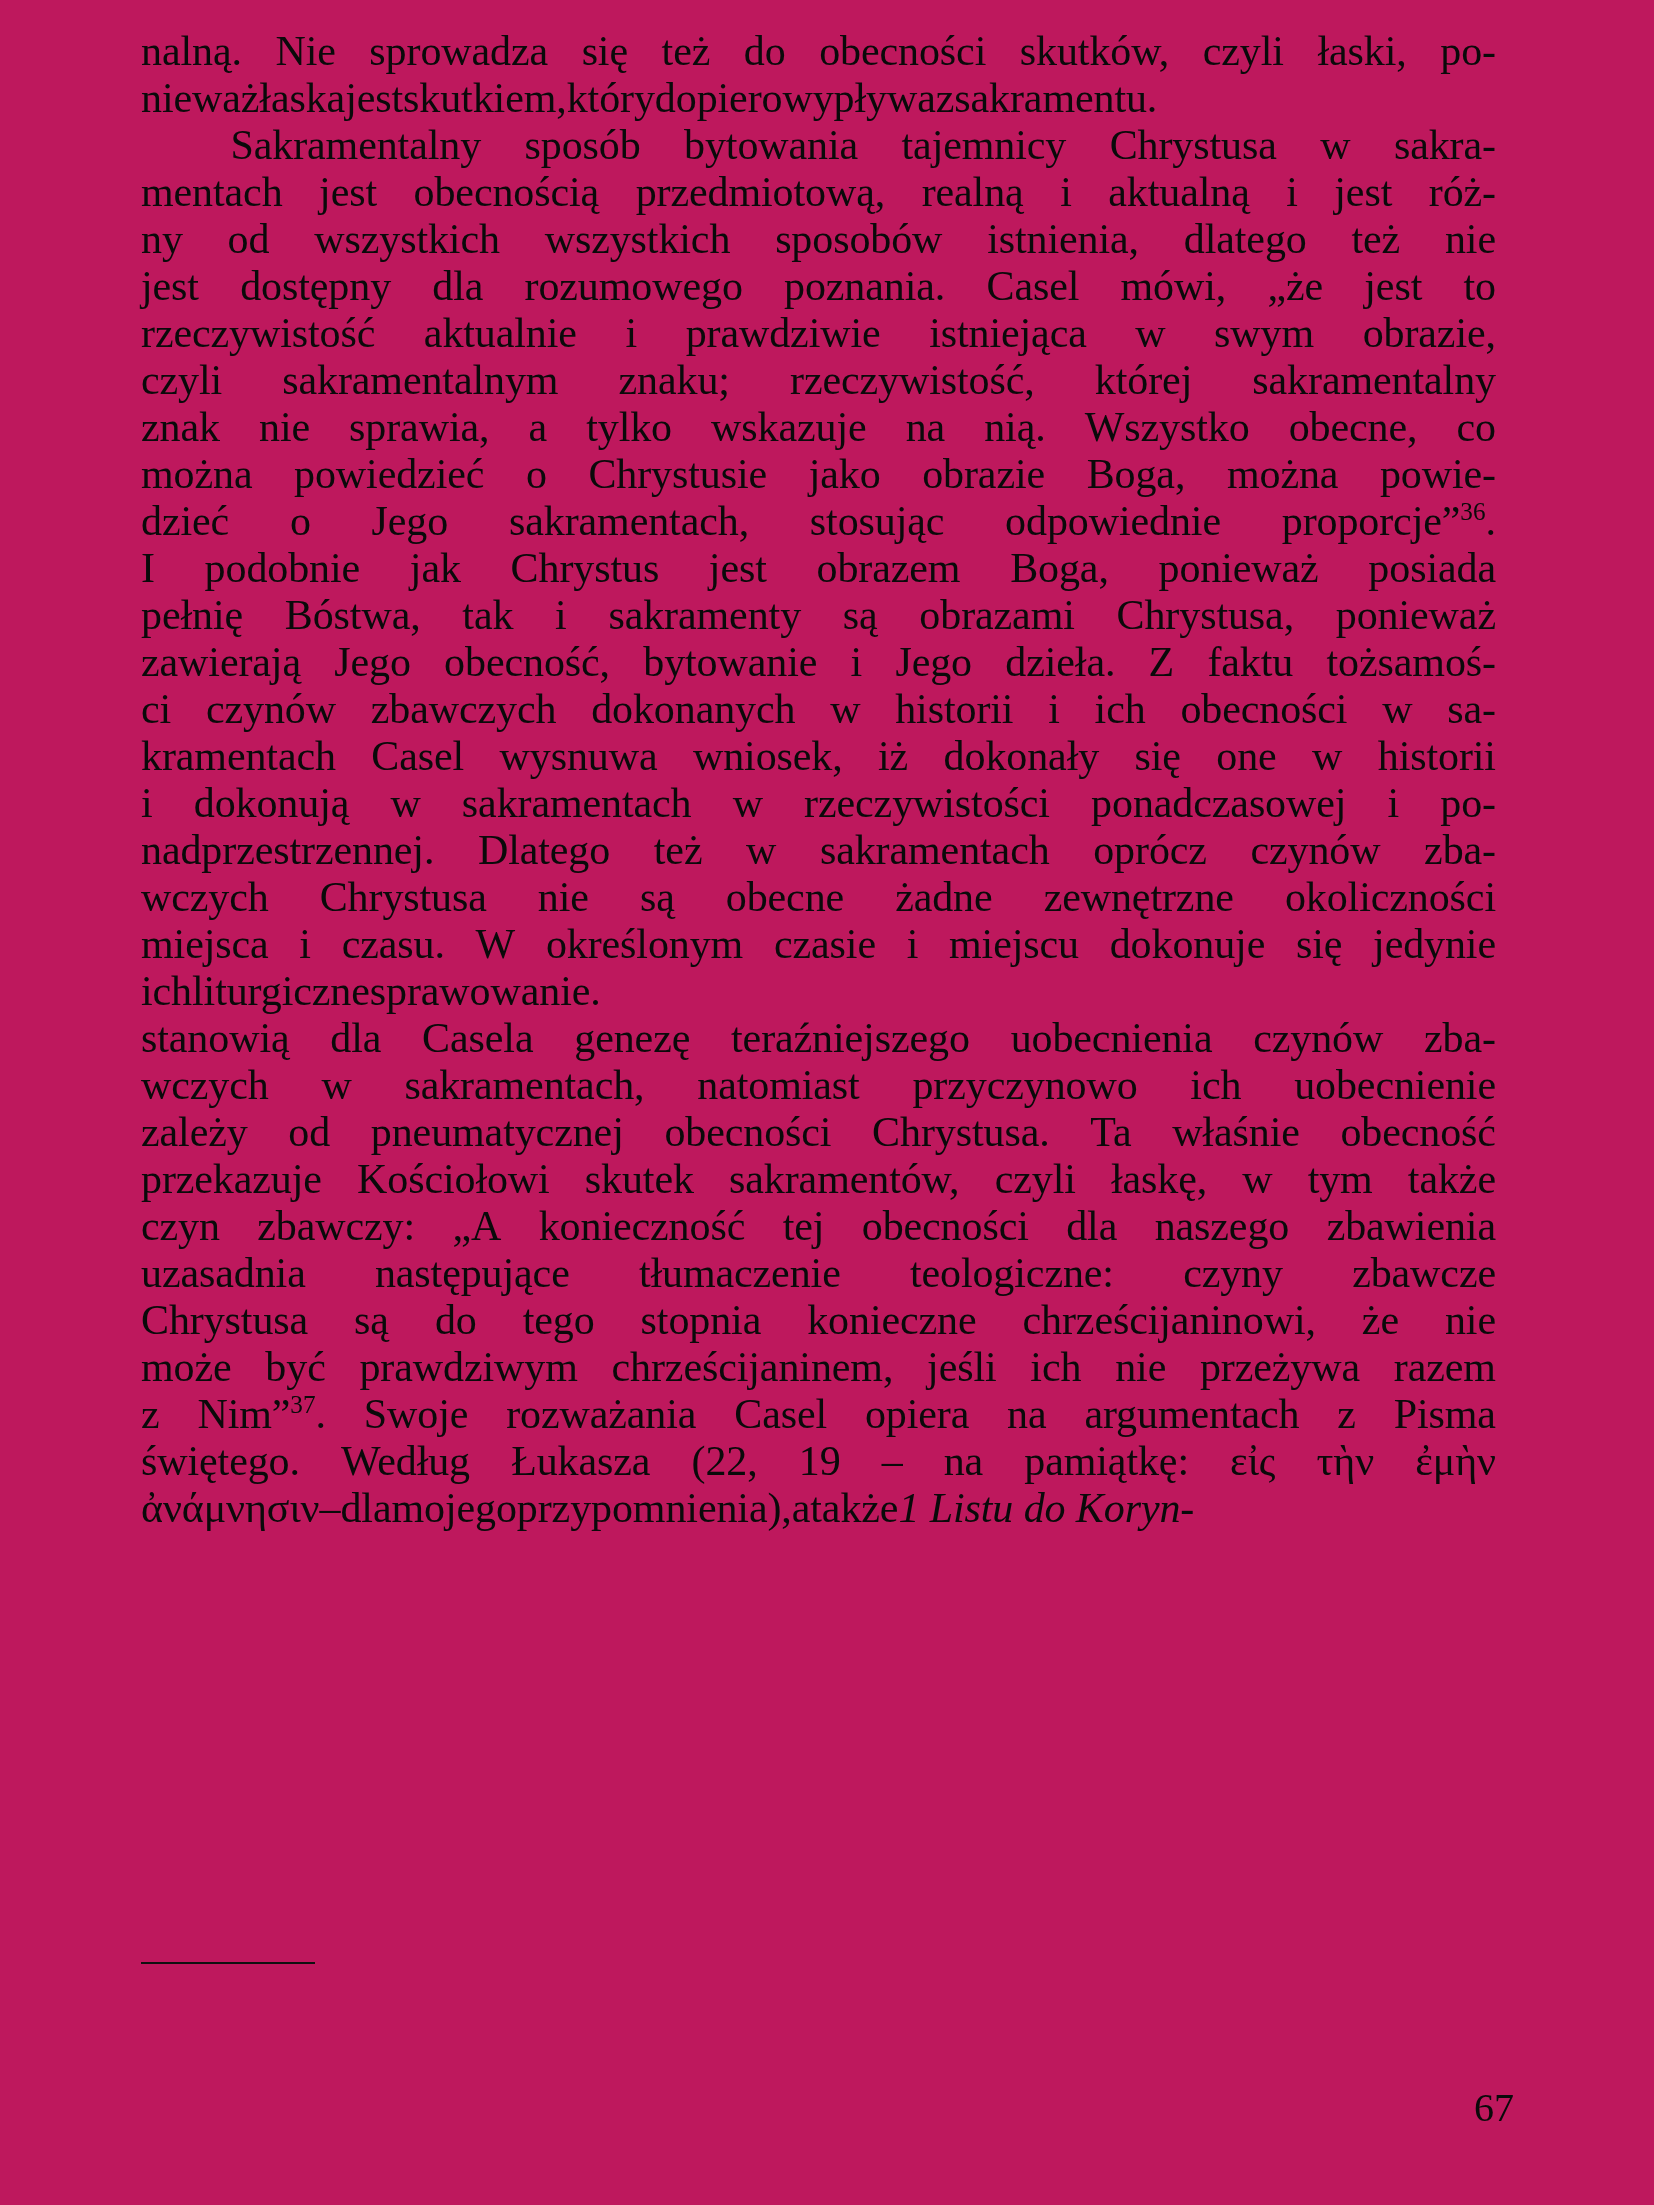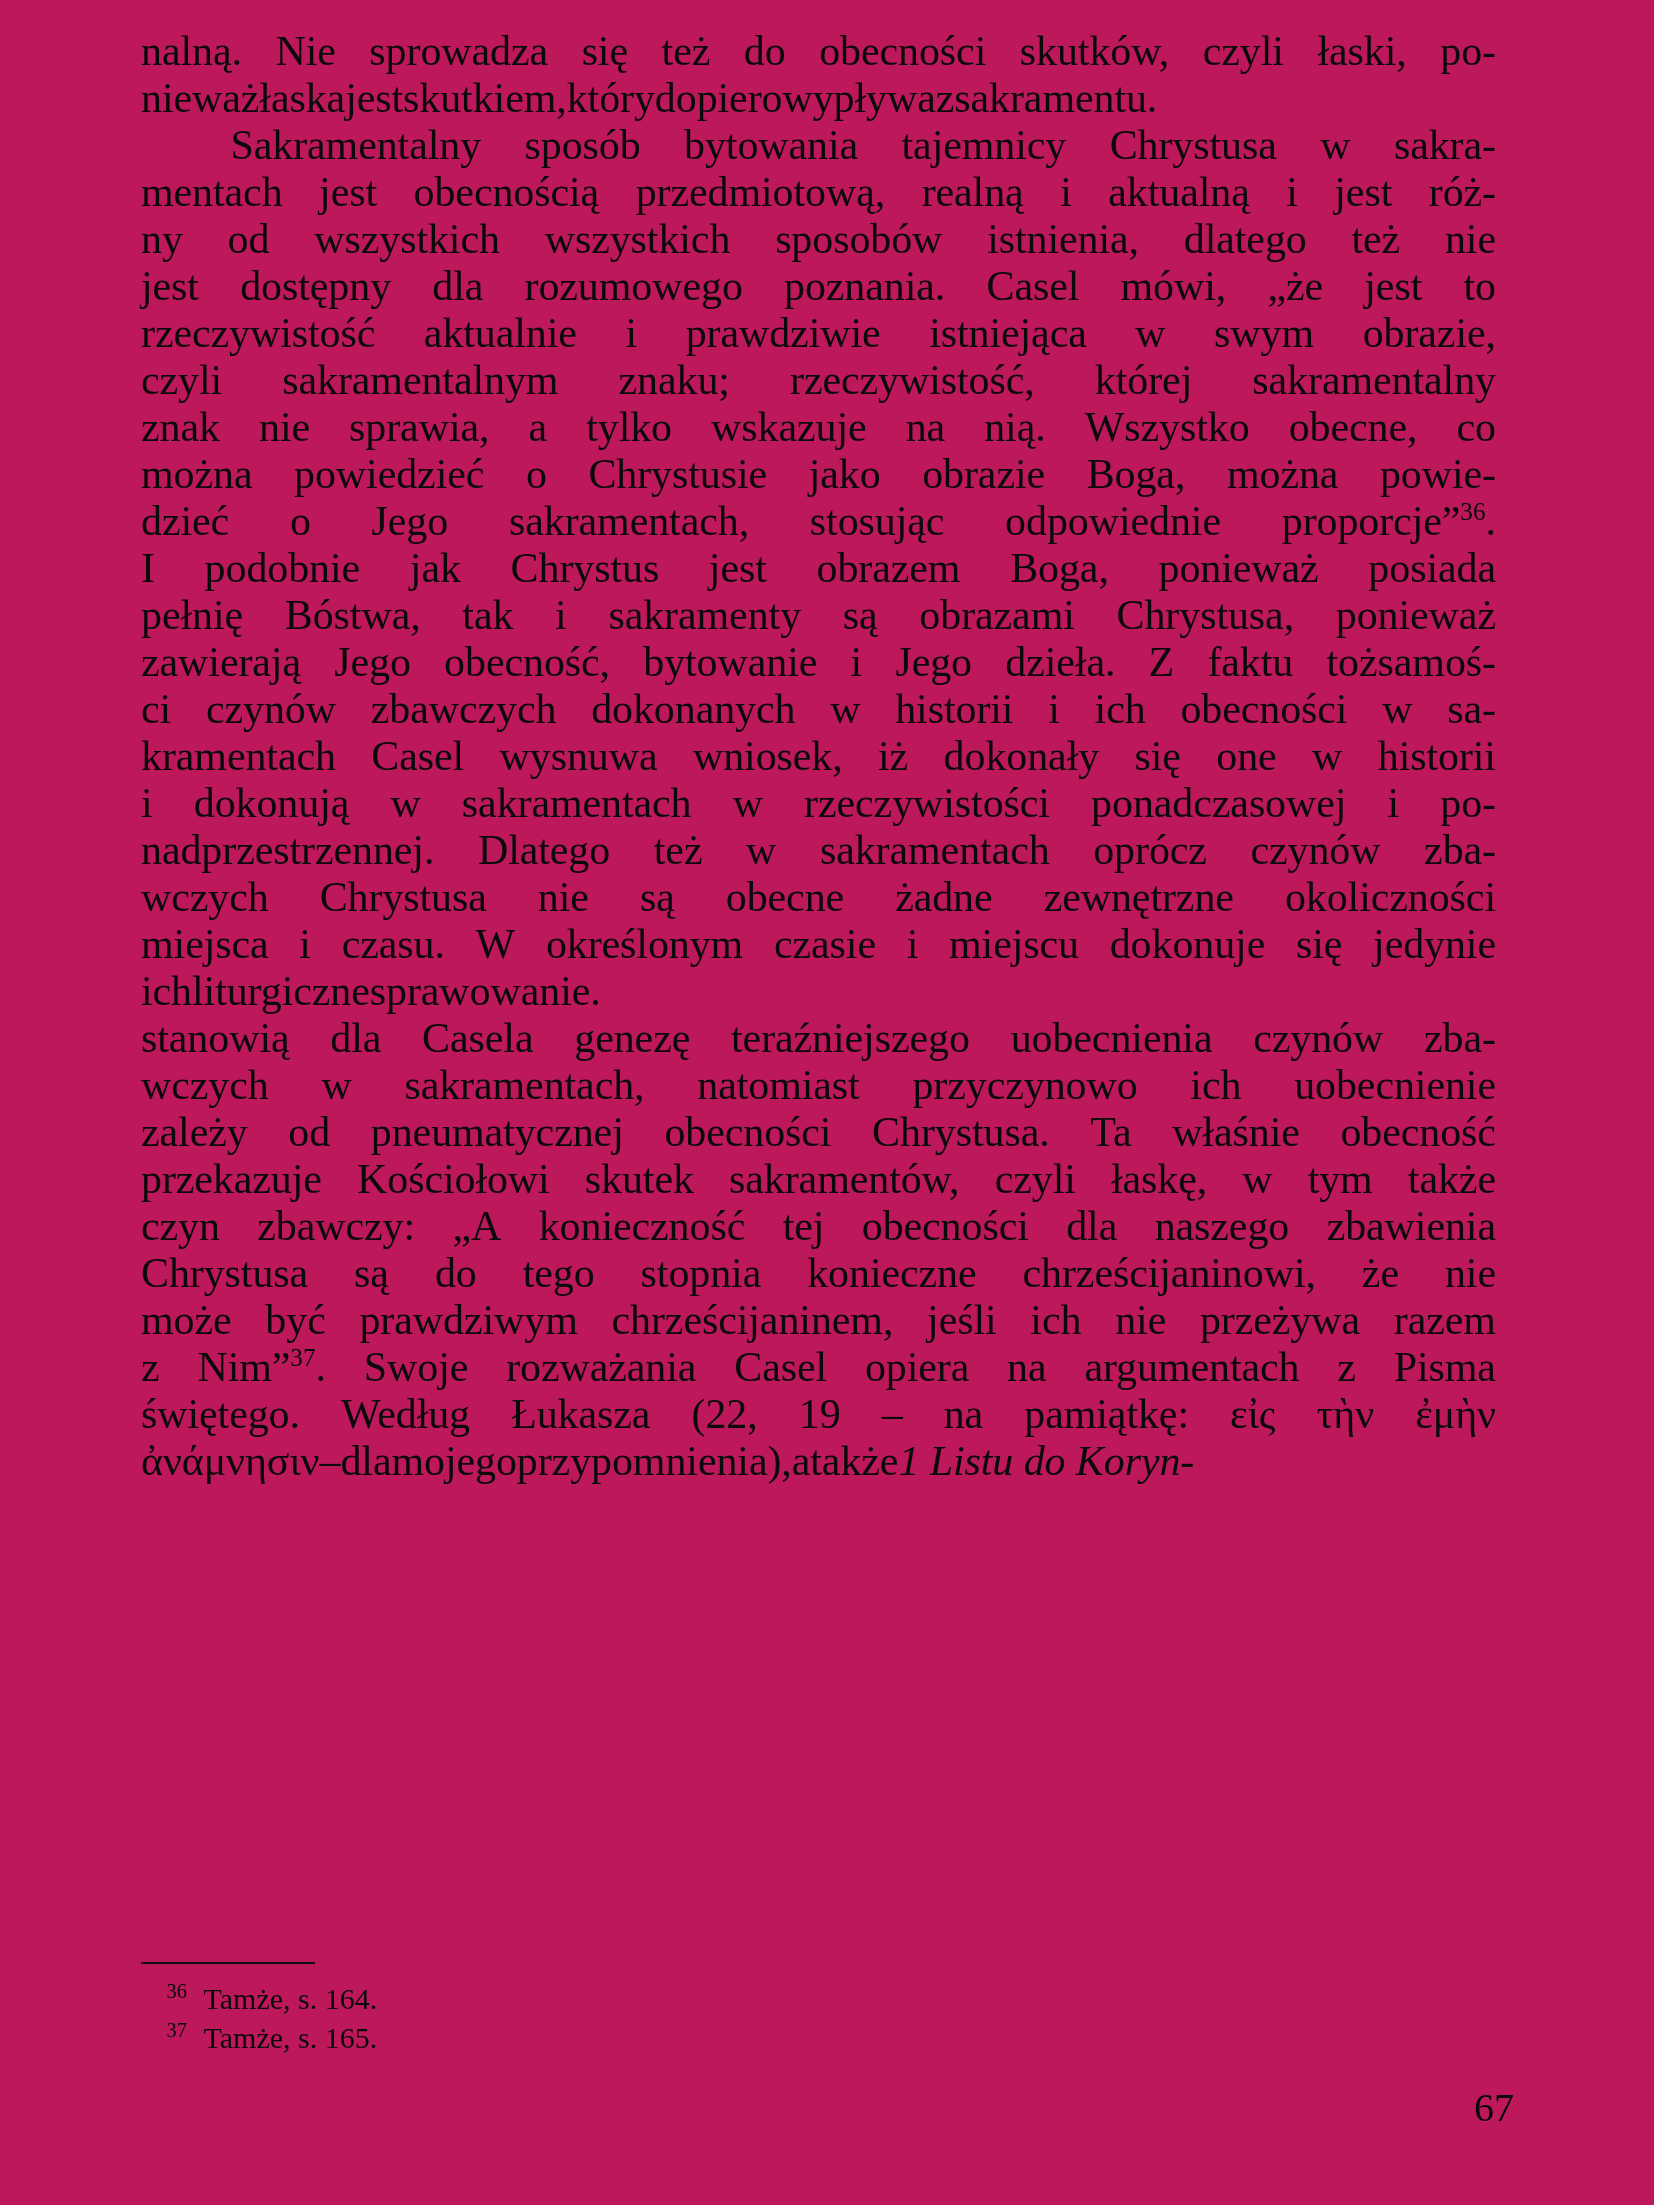--- a/index.html
+++ b/index.html
@@ -133,31 +133,28 @@
         <div class="line justify"><span class="w">wczych</span><span class="w">Chrystusa</span><span class="w">nie</span><span class="w">są</span><span class="w">obecne</span><span class="w">żadne</span><span class="w">zewnętrzne</span><span class="w">okoliczności</span></div>
         <div class="line justify"><span class="w">miejsca</span><span class="w">i</span><span class="w">czasu.</span><span class="w">W</span><span class="w">określonym</span><span class="w">czasie</span><span class="w">i</span><span class="w">miejscu</span><span class="w">dokonuje</span><span class="w">się</span><span class="w">jedynie</span></div>
         <div class="line last"><span class="w">ich</span><span class="w">liturgiczne</span><span class="w">sprawowanie.</span></div>
       </div>
       <div class="para">
         <div class="line justify"><span class="w">stanowią</span><span class="w">dla</span><span class="w">Casela</span><span class="w">genezę</span><span class="w">teraźniejszego</span><span class="w">uobecnienia</span><span class="w">czynów</span><span class="w">zba-</span></div>
         <div class="line justify"><span class="w">wczych</span><span class="w">w</span><span class="w">sakramentach,</span><span class="w">natomiast</span><span class="w">przyczynowo</span><span class="w">ich</span><span class="w">uobecnienie</span></div>
         <div class="line justify"><span class="w">zależy</span><span class="w">od</span><span class="w">pneumatycznej</span><span class="w">obecności</span><span class="w">Chrystusa.</span><span class="w">Ta</span><span class="w">właśnie</span><span class="w">obecność</span></div>
         <div class="line justify"><span class="w">przekazuje</span><span class="w">Kościołowi</span><span class="w">skutek</span><span class="w">sakramentów,</span><span class="w">czyli</span><span class="w">łaskę,</span><span class="w">w</span><span class="w">tym</span><span class="w">także</span></div>
         <div class="line justify"><span class="w">czyn</span><span class="w">zbawczy:</span><span class="w">„A</span><span class="w">konieczność</span><span class="w">tej</span><span class="w">obecności</span><span class="w">dla</span><span class="w">naszego</span><span class="w">zbawienia</span></div>
+        <div class="line justify"><span class="w">uzasadnia</span><span class="w">następujące</span><span class="w">tłumaczenie</span><span class="w">teologiczne:</span><span class="w">czyny</span><span class="w">zbawcze</span></div>
         <div class="line justify"><span class="w">Chrystusa</span><span class="w">są</span><span class="w">do</span><span class="w">tego</span><span class="w">stopnia</span><span class="w">konieczne</span><span class="w">chrześcijaninowi,</span><span class="w">że</span><span class="w">nie</span></div>
         <div class="line justify"><span class="w">może</span><span class="w">być</span><span class="w">prawdziwym</span><span class="w">chrześcijaninem,</span><span class="w">jeśli</span><span class="w">ich</span><span class="w">nie</span><span class="w">przeżywa</span><span class="w">razem</span></div>
         <div class="line justify"><span class="w">z</span><span class="w">Nim”<sup>37</sup><span>.</span></span><span class="w">Swoje</span><span class="w">rozważania</span><span class="w">Casel</span><span class="w">opiera</span><span class="w">na</span><span class="w">argumentach</span><span class="w">z</span><span class="w">Pisma</span></div>
         <div class="line justify"><span class="w">świętego.</span><span class="w">Według</span><span class="w">Łukasza</span><span class="w">(22,</span><span class="w">19</span><span class="w">–</span><span class="w">na</span><span class="w">pamiątkę:</span><span class="w">εἰς</span><span class="w">τὴν</span><span class="w">ἐμὴν</span></div>
         <div class="line last"><span class="w">ἀνάμνησιν</span><span class="w">–</span><span class="w">dla</span><span class="w">mojego</span><span class="w">przypomnienia),</span><span class="w">a</span><span class="w">także</span><span class="w ital">1 Listu do Koryn-</span></div>
       </div>
     </div>
 
   <div class="fn-rule"></div>
 
-  <div class="footnotes" id="footnotes">
-      <div class="fn"><span class="fn-num">36</span><span class="fn-txt">Tamże, s. 164.</span></div>
-      <div class="fn"><span class="fn-num">37</span><span class="fn-txt">Tamże, s. 165.</span></div>
-    </div>
 
   <div class="pageno">67</div>
 
 </div>
 
 
 </body></html>

